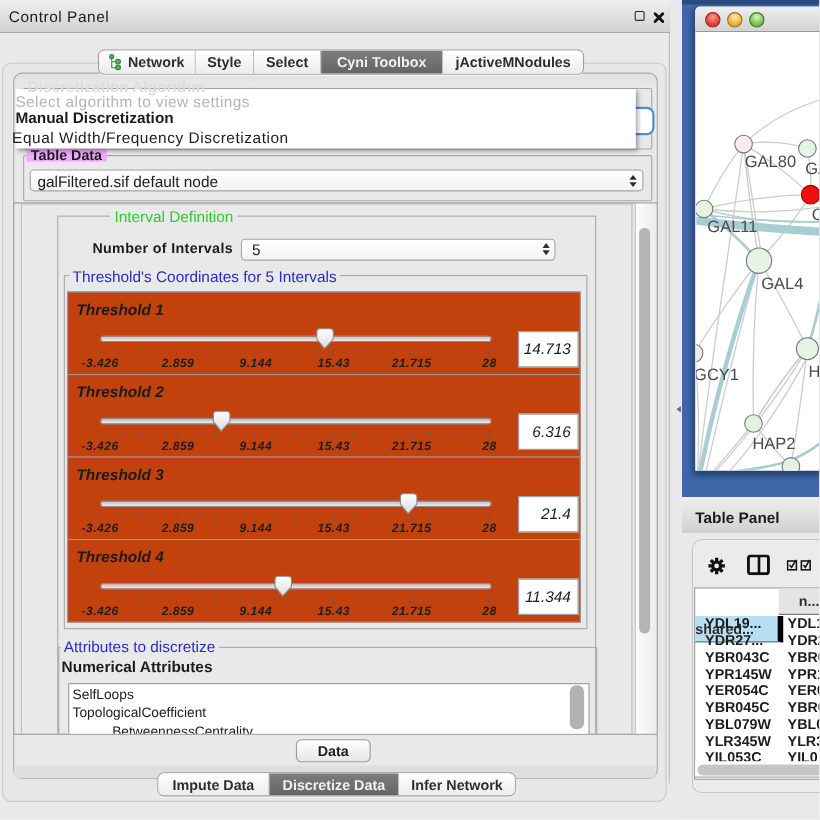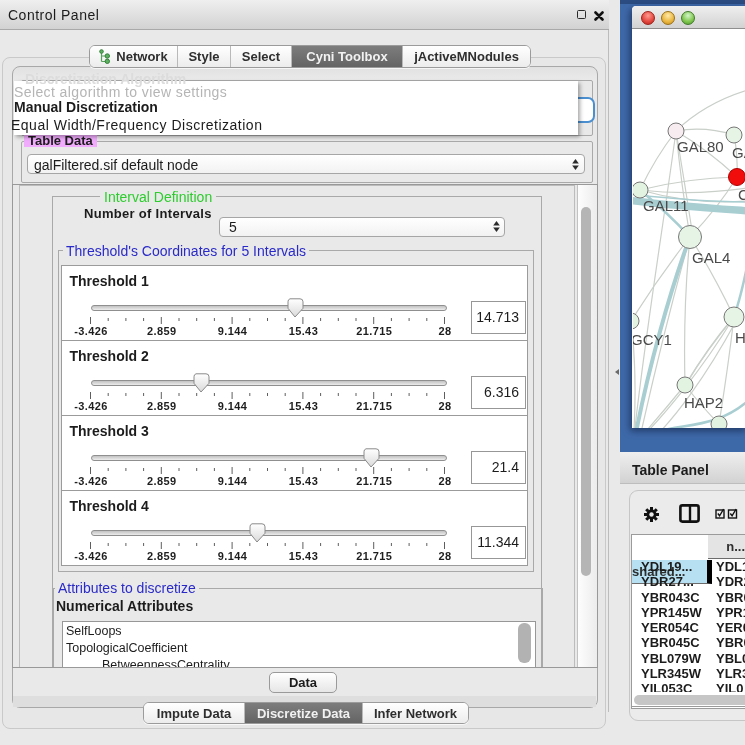--- a/index.html
+++ b/index.html
@@ -15,21 +15,21 @@
   .seg .sg{display:flex;align-items:center;justify-content:center;white-space:nowrap;
        font-weight:bold;color:#2e2e2e;border-right:1px solid #b9b9b9;background:linear-gradient(#ffffff,#ececec);}
   .seg .sg:last-child{border-right:none;}
   .seg .dark{background:linear-gradient(#7d7d7d,#646464);color:#f2f2f2;}
   
   .grp{border:1px solid #a9a9a9;border-radius:2px;}
   .gtitle{position:absolute;background:#f0abfc;padding:0 4px;line-height:13px;font-weight:bold;}
   .combo{position:absolute;background:linear-gradient(#ffffff,#f2f2f2);border:1px solid #a6a6a6;border-radius:4px;}
   .vbox{position:absolute;background:#fff;border:1px solid #979797;
         font-size:14px;text-align:right;}
-  .blk{position:absolute;border:1px solid #9b9b9b;background:#ffffff;}
+  .blk{position:absolute;border:1px solid #9b9b9b;background:#c2410c;font-style:italic;}
   .ticklbl{position:absolute;font-size:11px;font-weight:bold;color:#1e1e1e;letter-spacing:.4px;transform:translateX(-50%);}
   .thumbw{position:absolute;width:18px;height:20px;}
 </style></head>
 <body>
 <div id="root">
 
 <div class="abs" style="left:0;top:0;width:608px;height:712px;background:#e9e9e9;border-right:1px solid #bcbcbc;">
   <div class="abs titlebar" style="left:0;top:0;width:609px;height:29px;"></div>
   <div class="abs f14" style="left:8px;top:7px;letter-spacing:.5px;">Control Panel</div>
   <div class="abs" style="left:577px;top:10px;width:7px;height:7px;border:1.8px solid #2a2a2a;border-radius:1.5px;"></div>
@@ -67,21 +67,21 @@
         <path d="M3.5,11 L6.8,6.6 L0.2,6.6 Z" fill="#2c2c2c"></path>
       </svg>
 
   <div class="abs" style="left:12px;top:184px;width:584px;height:482px;border:1px solid #999999;overflow:hidden;background:#e9e9e9;">
 
     <div class="abs" style="left:6px;top:0px;width:554px;height:488px;border:1px solid #bcbcbc;"></div>
 
     <div class="abs" style="left:39px;top:11px;width:488px;height:470px;border:1px solid #a9a9a9;"></div>
     <div class="abs f14" style="left:42px;top:4px;background:#e9e9e9;padding:0 4px;color:#2ecc2e;margin-left:45px;">Interval Definition</div>
 
-    <div class="abs b" style="left:71px;top:21px;letter-spacing:.3px;">Number of Intervals</div>
+    <div class="abs b" style="left:71px;top:33px;letter-spacing:.3px;">Number of Intervals</div>
     <div class="abs combo" style="left:206px;top:32px;width:284px;height:18px;"></div>
     <div class="abs f14" style="left:216px;top:34px;">5</div>
     <svg class="abs" style="left:480px;top:36px;" width="7" height="11">
           <path d="M3.5,0 L6.8,4.4 L0.2,4.4 Z" fill="#2c2c2c"></path>
           <path d="M3.5,11 L6.8,6.6 L0.2,6.6 Z" fill="#2c2c2c"></path>
         </svg>
 
     <div class="abs" style="left:45px;top:65px;width:474px;height:320px;border:1px solid #a9a9a9;"></div>
     <div class="abs f14" style="left:50px;top:58px;background:#e9e9e9;padding:0 3px;color:#2a2ac8;">Threshold's Coordinates for 5 Intervals</div>
 

